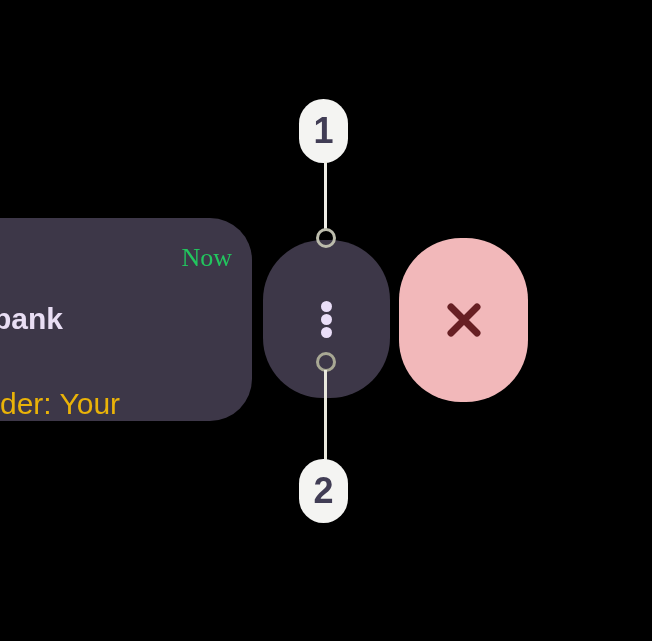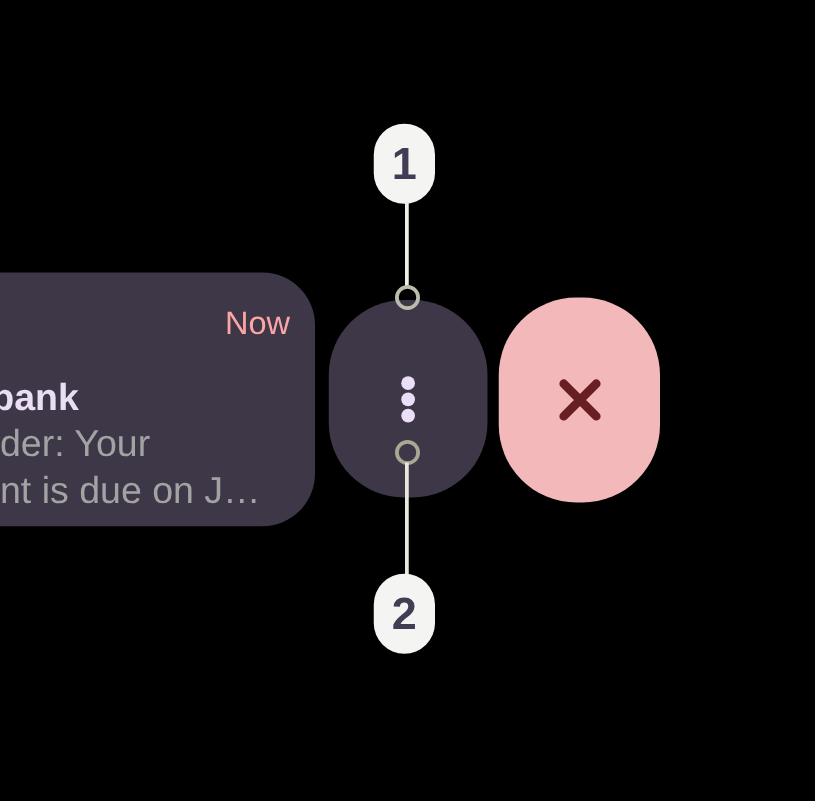--- a/index.html
+++ b/index.html
@@ -16,39 +16,41 @@
     position: absolute;
     left: -60px; top: 218px;
     width: 312px; height: 203px;
     background: #3d3748;
     border-radius: 42px;
   }
   .notif-timestamp {
     position: absolute;
     top: 25px; right: 20px;
     font-size: 26px;
-    color: #fca5a5;
+    color: #22c55e;
+    font-family: Liberation Serif, serif;
   }
   .notif-text {
     position: absolute;
     left: 60px; top: 82px;
     white-space: nowrap;
   }
   .notif-title {
     margin-left: -7px;
     font-size: 30px;
     font-weight: 700;
     color: #e9def4;
     line-height: 37px;
   }
   .notif-body {
     font-size: 30px;
     font-weight: 400;
-    color: #a3a3a3;
+    color: #eab308;
     line-height: 37px;
+    margin-top: 48px;
   }
 
   
   .menu-pill {
     position: absolute;
     left: 263px; top: 240px;
     width: 127px; height: 158px;
     background: #3d3748;
     border-radius: 60px;
     display: flex;
@@ -114,21 +116,20 @@
   #ring-2 { left: 316px; top: 352px; border-color: #a8a894; }
 </style>
 </head>
 <body>
 
 <div class="notif-card">
   <div class="notif-timestamp">Now</div>
   <div class="notif-text">
     <div class="notif-title">bank</div>
     <div class="notif-body">der: Your</div>
-    <div class="notif-body">nt is due on J…</div>
   </div>
 </div>
 
 <div class="menu-pill">
   <div class="kebab">
     <div class="dot"></div>
     <div class="dot"></div>
     <div class="dot"></div>
   </div>
 </div>

